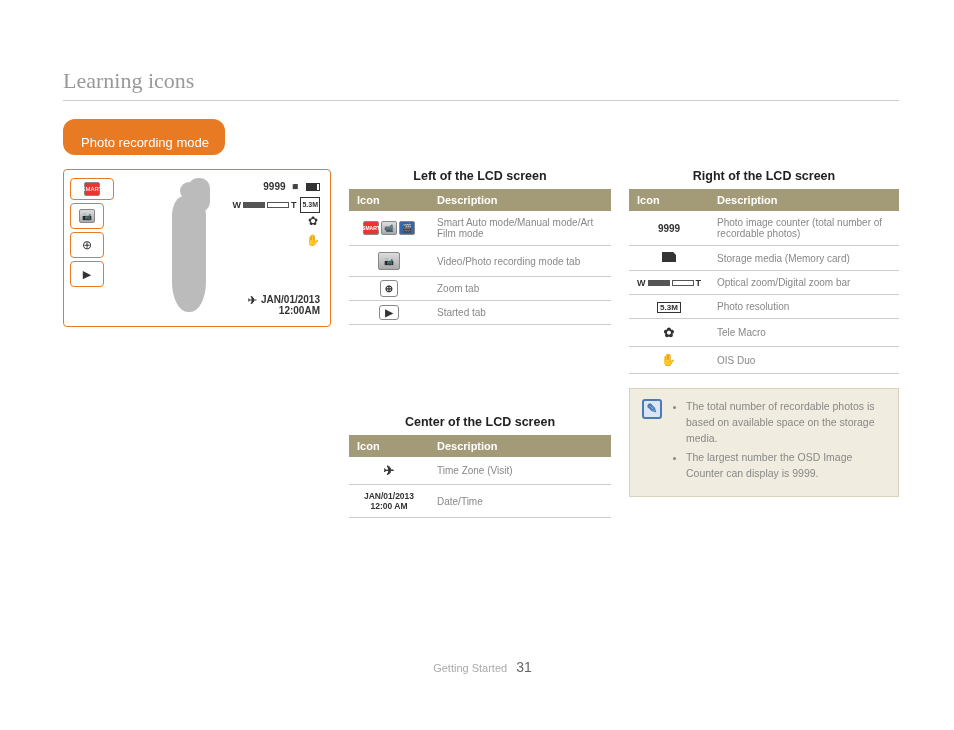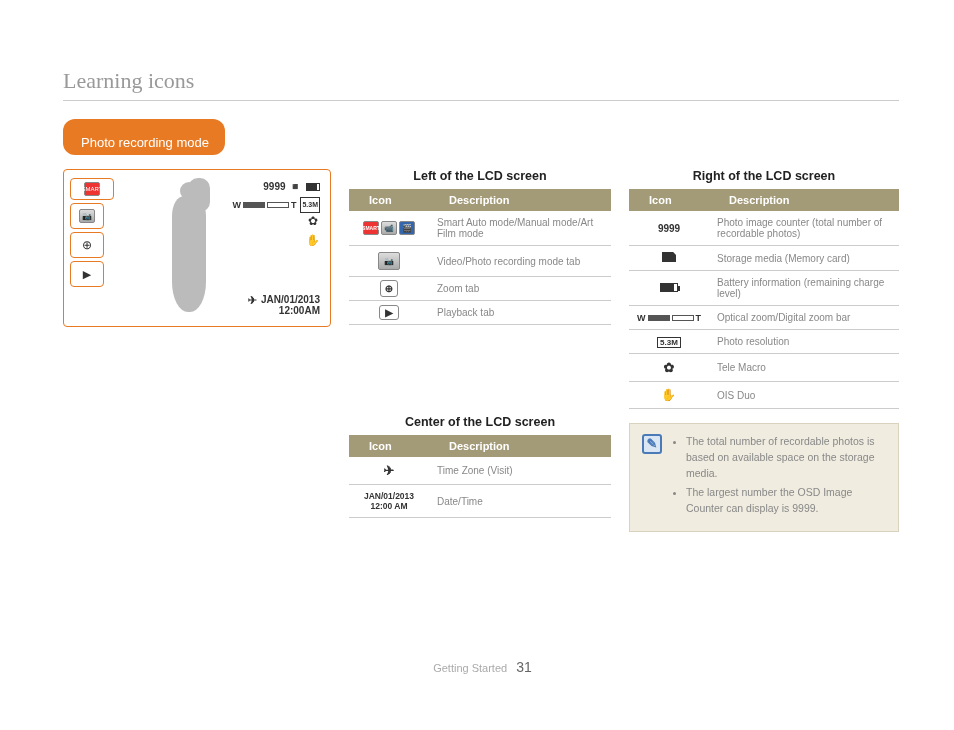--- a/index.html
+++ b/index.html
@@ -25,21 +25,21 @@
   .right-info .row1 { display:flex; align-items:center; justify-content:flex-end; gap:4px; }
   .right-icons-col { position:absolute; right:6px; top:40px; display:flex; flex-direction:column; gap:6px; align-items:center; }
   .bottom-right { position: absolute; right: 6px; bottom: 6px; text-align: right; font-size: 10px; font-weight: bold; line-height: 11px; display:flex; align-items:flex-start; gap:4px;}
   .zoom-bar { display:inline-flex; align-items:center; gap:2px; font-size:9px; }
   .zoom-bar .seg { width:22px; height:6px; border:1px solid #555; display:inline-block; }
   .zoom-bar .fill { background:#555; }
 
   
   .tbl-title { font-weight: bold; font-size: 12.5px; margin: 0 0 6px 0; color:#222;text-align:center; }
   table { width: 100%; border-collapse: collapse; font-size: 10px; }
-  th { background: #a39a77; color: #fff; text-align: left; font-weight: bold; padding: 5px 20px; font-size: 11px; }
+  th { background: #a39a77; color: #fff; text-align: left; font-weight: bold; padding: 5px 8px; font-size: 11px; }
   th.icon-col { width: 80px; }
   td { border-bottom: 1px solid #ccc; padding: 6px 8px; color: #888; vertical-align: middle; }
   td.icon-cell { text-align: center; color:#333; font-weight:bold; font-size:10px; }
   .icon-strip { display:flex; gap:2px; justify-content:center; }
   .mini-ico { width:16px; height:14px; border:1px solid #888; border-radius:2px; display:inline-flex; align-items:center; justify-content:center; font-size:8px; background:linear-gradient(#ddd,#aaa); color:#fff; }
 
   
   .note { display:flex; gap:10px; background:#f0ece0; border:1px solid #d9d2bd; padding:10px 12px; margin-top:14px; font-size:10.5px; color:#888; line-height:1.5; }
   .note-icon { width:20px; height:20px; border:2px solid #4a7ab8; color:#4a7ab8; display:flex; align-items:center; justify-content:center; font-weight:bold; font-size:13px; border-radius:3px; flex-shrink:0; background:#dae6f3; }
   .note ul { padding-left: 14px; }
@@ -131,21 +131,21 @@
         <tr>
           <td class="icon-cell"><span class="mini-ico" style="width:22px;height:18px;">📷</span></td>
           <td>Video/Photo recording mode tab</td>
         </tr>
         <tr>
           <td class="icon-cell"><span style="border:1px solid #888;border-radius:3px;padding:2px 4px;">⊕</span></td>
           <td>Zoom tab</td>
         </tr>
         <tr>
           <td class="icon-cell"><span style="border:1px solid #888;border-radius:3px;padding:1px 5px;">▶</span></td>
-          <td>Playback tab</td>
+          <td>Started tab</td>
         </tr>
       </tbody>
         </table>
 
       <div class="spacer"></div>
 
       <div class="tbl-title">Center of the LCD screen</div>
       <table>
         <tbody>
             <tr>
@@ -173,24 +173,20 @@
           <th class="icon-col">Icon</th>
           <th>Description</th>
         </tr>
         <tr>
           <td class="icon-cell">9999</td>
           <td>Photo image counter (total number of recordable photos)</td>
         </tr>
         <tr>
           <td class="icon-cell"><span style="display:inline-block;width:14px;height:10px;background:#333;clip-path:polygon(0 0,80% 0,100% 30%,100% 100%,0 100%);"></span></td>
           <td>Storage media (Memory card)</td>
-        </tr>
-        <tr>
-          <td class="icon-cell"><span style="display:inline-block;border:1.5px solid #333;width:18px;height:9px;background:linear-gradient(to right,#333 80%,transparent 80%);position:relative;"><span style="position:absolute;right:-3px;top:2px;width:2px;height:5px;background:#333;"></span></span></td>
-          <td>Battery information (remaining charge level)</td>
         </tr>
         <tr>
           <td class="icon-cell">
             <span class="zoom-bar">
                   <b>W</b>
                   <span class="seg fill"></span>
                   <span class="seg"></span>
                   <b>T</b>
                 </span>
           </td>

